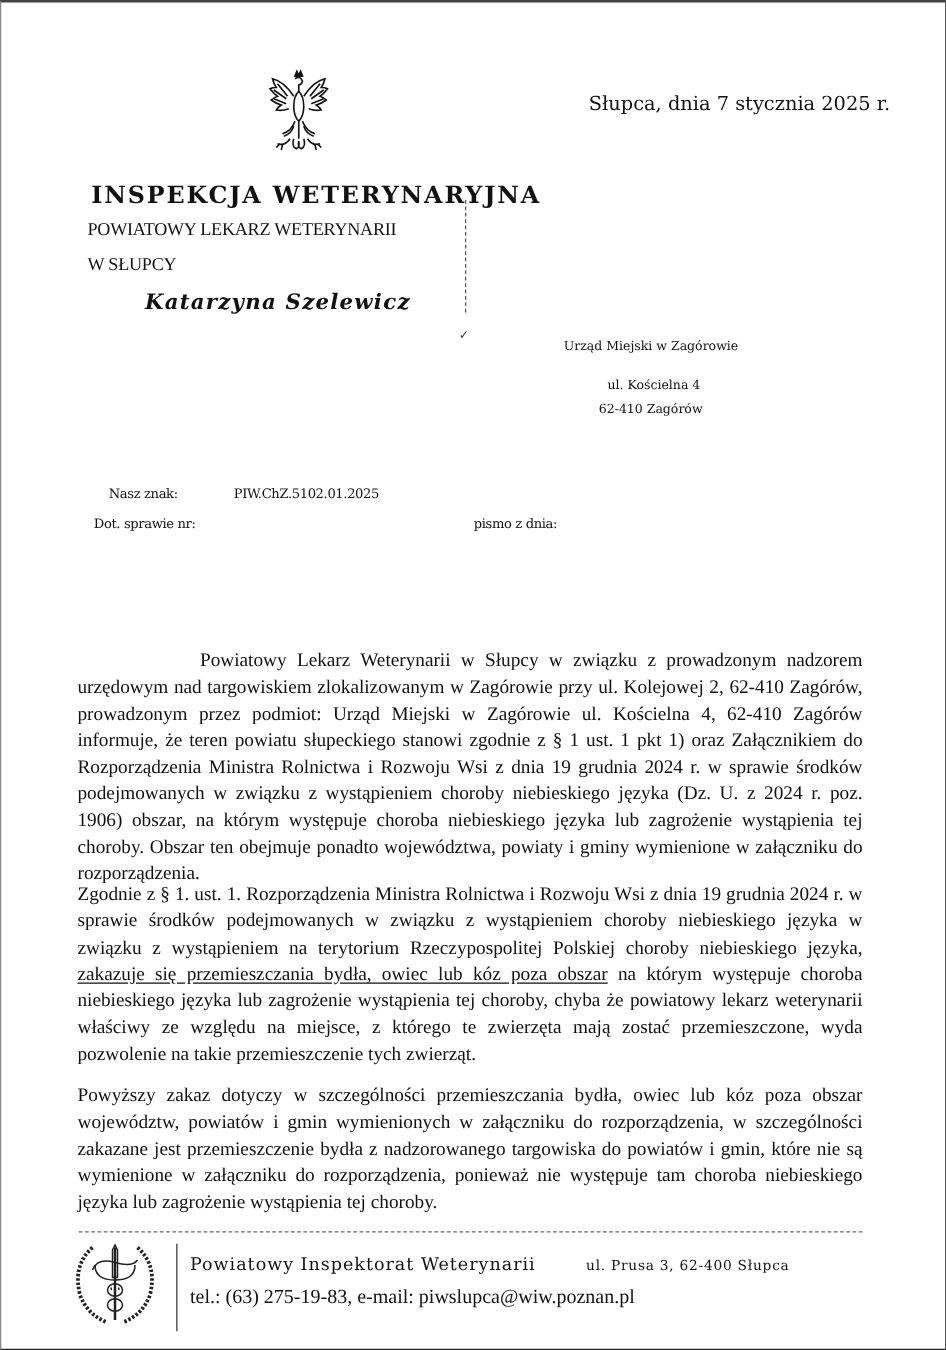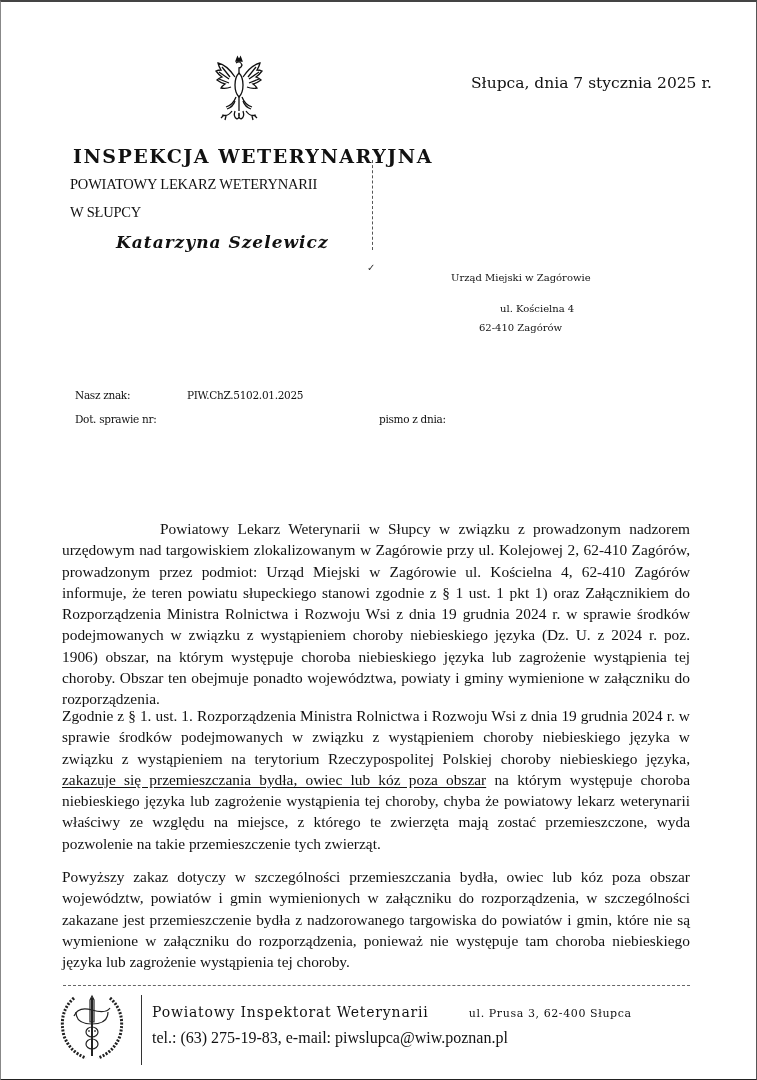--- a/index.html
+++ b/index.html
@@ -9,24 +9,24 @@
   .date { position: absolute; left: 471px; top: 74px; font-size: 15.5px; font-family: "DejaVu Serif", serif; }
   .inst-title { position: absolute; left: 73px; top: 145px; font-size: 19px; font-weight: bold; letter-spacing: 1.5px; font-family: "DejaVu Serif", serif; }
   .inst-sub { position: absolute; width: 320px; left: 70px; text-align: left; font-size: 14.5px; font-family: "Liberation Serif", serif; letter-spacing: -0.2px; }
   .inst-sub.l1 { top: 176px; }
   .inst-sub.l2 { top: 204px; }
   .inst-name { position: absolute; left: 116px; top: 232px; font-size: 17px; font-weight: bold; font-style: italic; letter-spacing: 1px; font-family: "DejaVu Serif", serif; }
   .vline { position: absolute; left: 372px; top: 160px; width: 0; height: 90px; border-left: 1px dashed #555; }
   .tick { position: absolute; left: 367px; top: 262px; font-size: 10px; color: #333; }
   .recipient { position: absolute; font-weight: normal; font-size: 10px; font-family: "DejaVu Serif", serif; }
   .recipient.r1 { left: 451px; top: 272px; }
-  .recipient.r2 { left: 486px; top: 303px; margin-left: 14px; }
+  .recipient.r2 { left: 486px; top: 303px; }
   .recipient.r3 { left: 479px; top: 322px; }
   .meta { position: absolute; font-size: 10.5px; font-family: "DejaVu Serif", serif; letter-spacing: -0.3px; }
-  .meta.k1 { left: 75px; top: 389px; }
+  .meta.k1 { left: 87px; top: 389px; }
   .meta.v1 { left: 187px; top: 389px; }
   .meta.k2 { left: 75px; top: 413px; }
   .meta.k3 { left: 379px; top: 413px; }
   .body-text { position: absolute; left: 62px; width: 628px; font-family: "Liberation Serif", serif; font-size: 15.4px; line-height: 21.3px; text-align: justify; }
   .p1 { top: 518px; text-indent: 98px; }
   .p2 { top: 705px; }
   .p3 { top: 866px; }
   .underline { text-decoration: underline; text-underline-offset: 2px; }
   .footer-rule { position: absolute; left: 63px; top: 985px; width: 627px; border-top: 1px dashed #666; }
   .footer-logo { position: absolute; left: 54px; top: 992px; width: 76px; height: 72px; }

